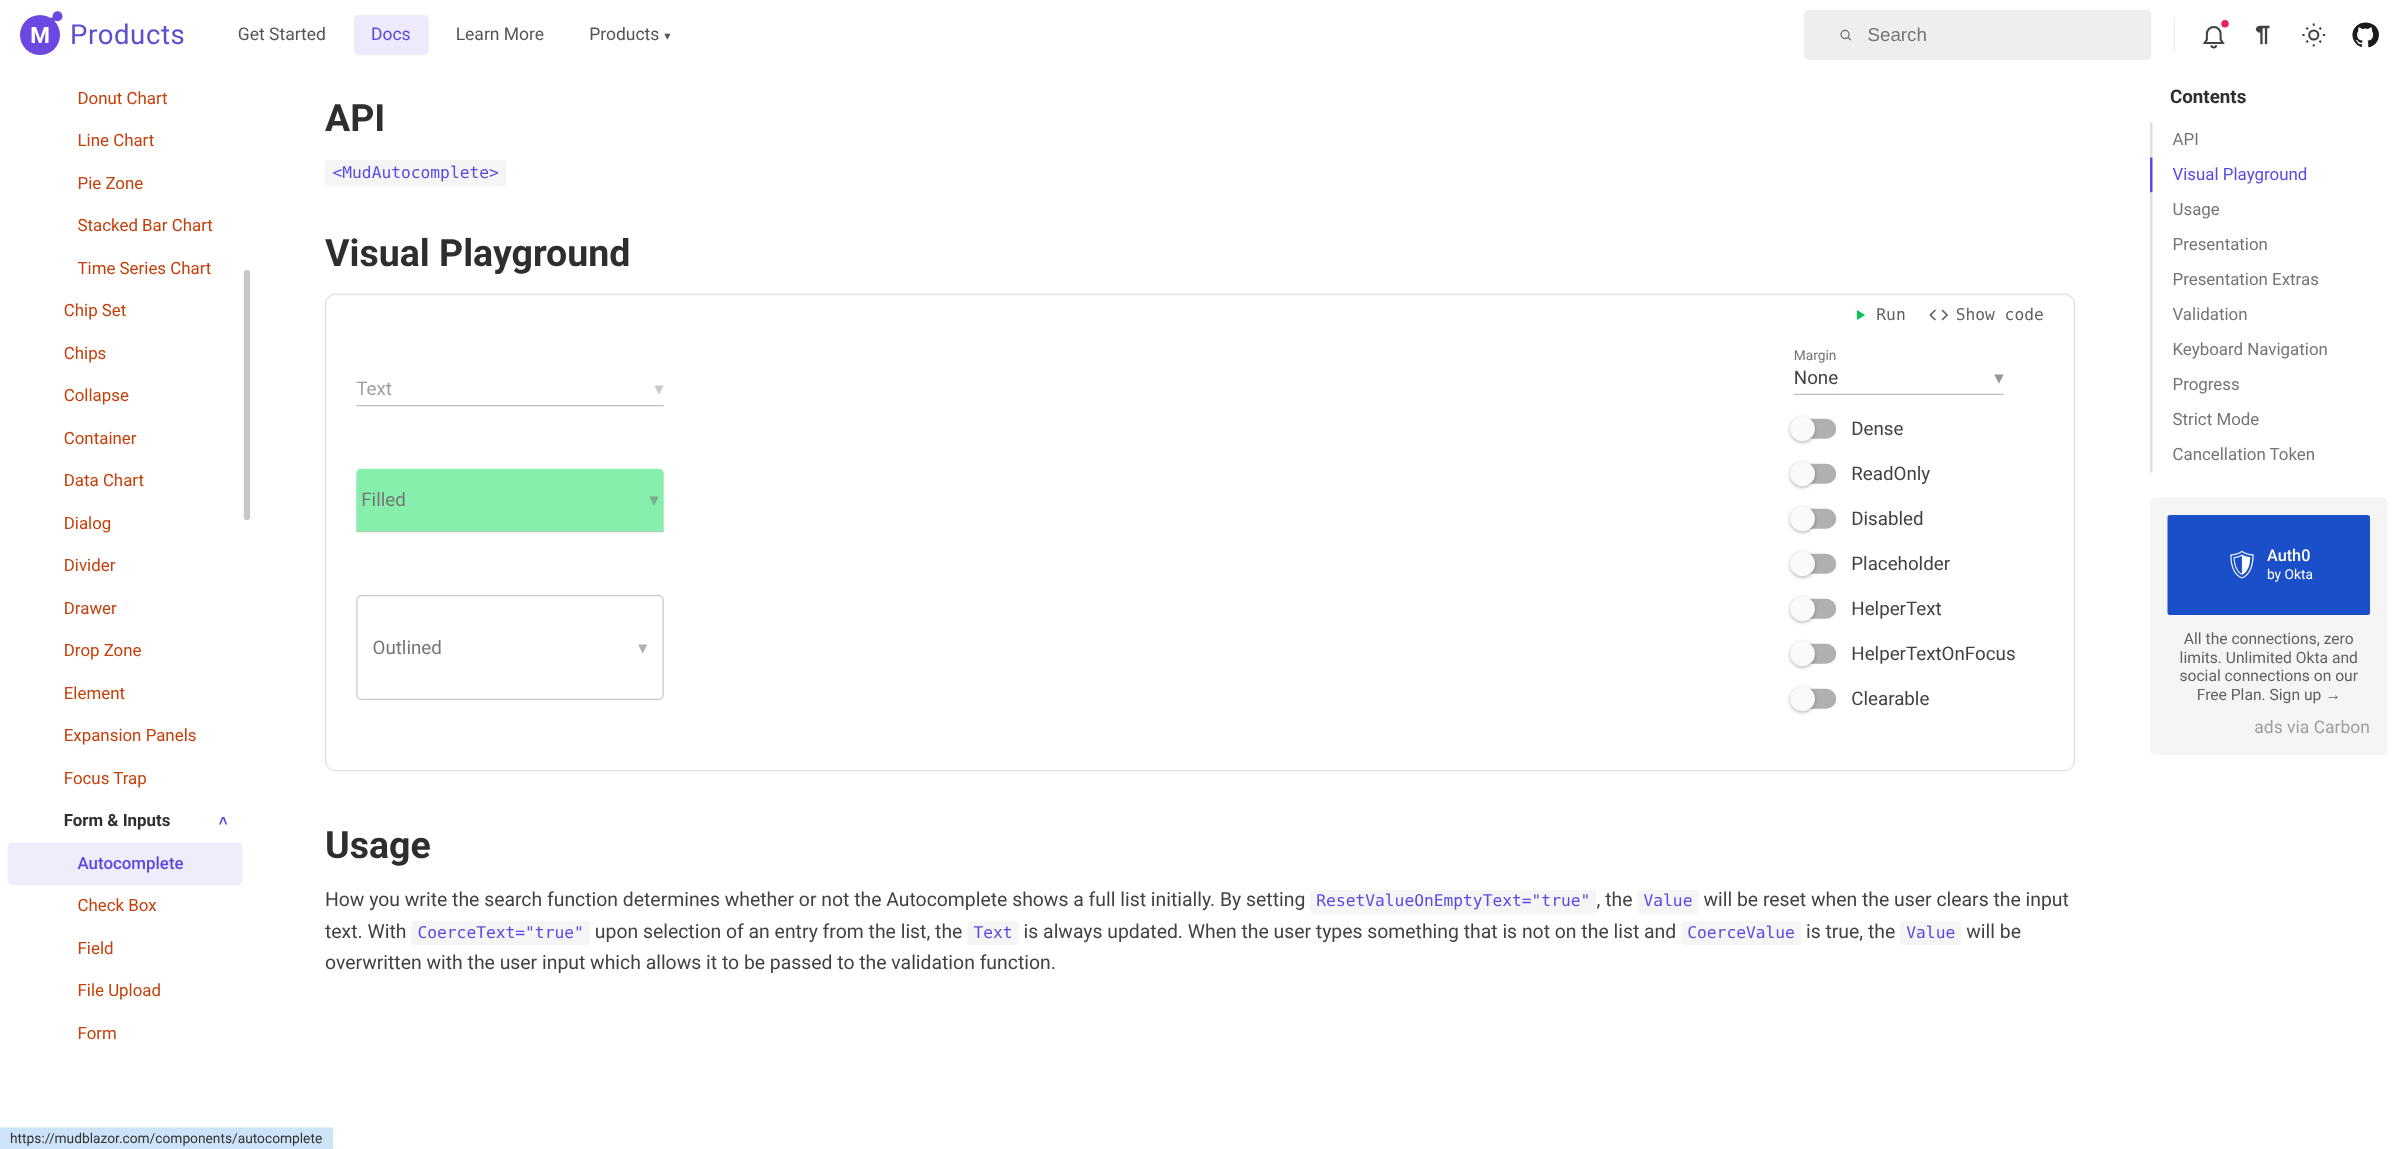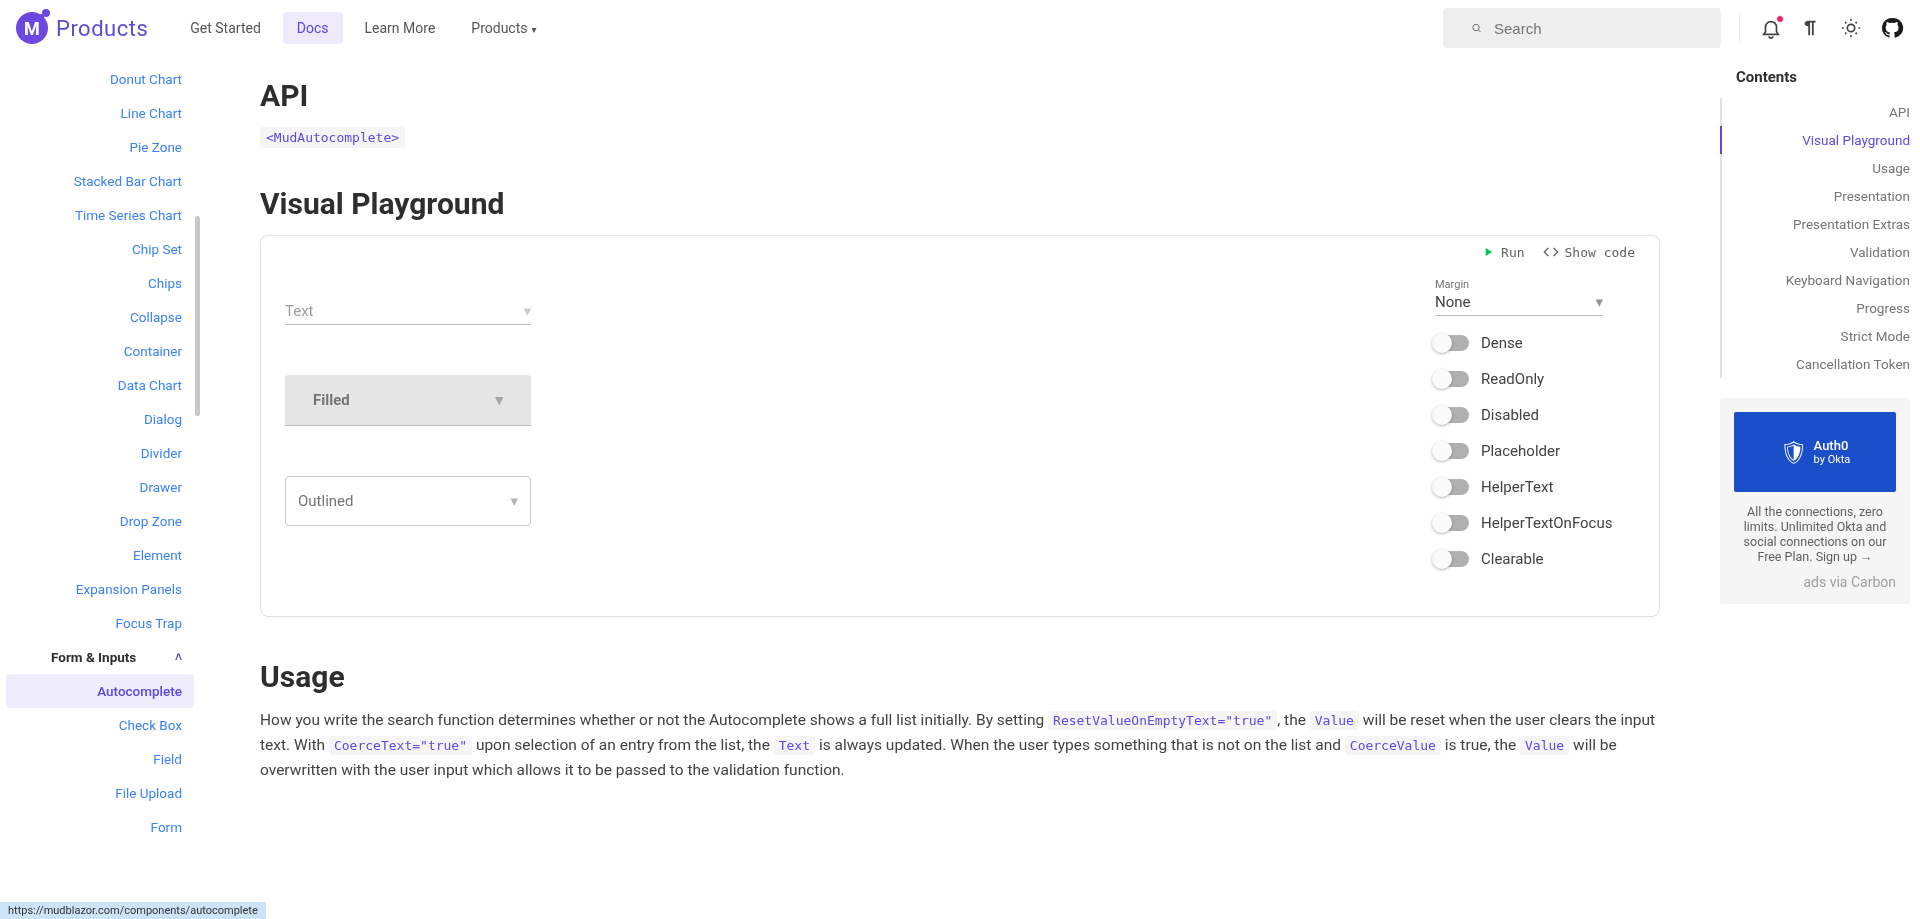--- a/index.html
+++ b/index.html
@@ -1,17 +1,17 @@
 <!DOCTYPE html>
 <html><head>
 <meta charset="utf-8">
 <style>
 * { box-sizing: border-box; margin: 0; padding: 0; }
 body { font-family: -apple-system, BlinkMacSystemFont, 'Segoe UI', Roboto, Helvetica, Arial, sans-serif; color: #424242; background: #fff; overflow-x: hidden; }
-a { text-decoration: none; color: inherit; text-align: right; }
+a { text-decoration: none; color: inherit; }
 
 
 .header { display: flex; align-items: center; height: 56px; padding: 0 16px; border-bottom: none; gap: 8px; }
 .logo-wrap { display: flex; align-items: center; gap: 8px; margin-right: 20px; }
 .logo-mark { width: 32px; height: 32px; border-radius: 50%; background: #6b49e0; display: flex; align-items: center; justify-content: center; color: #fff; font-weight: 700; font-size: 18px; position: relative; }
 .logo-mark::before { content: ''; position: absolute; top: -3px; right: -2px; width: 8px; height: 8px; background: #6b49e0; border-radius: 50%; }
 .logo-mark::after { content: ''; position: absolute; top: 2px; right: 4px; width: 5px; height: 5px; background: #6b49e0; border-radius: 50%; }
 .logo-text { font-size: 22px; color: #5a4fd1; letter-spacing: 0.5px; font-weight: 400; }
 
 .nav-links { display: flex; gap: 8px; align-items: center; }
@@ -23,42 +23,42 @@
 .search-box { display: flex; align-items: center; background: #eeeeee; border-radius: 4px; width: 278px; height: 40px; padding: 0 28px; gap: 12px; color: #757575; margin-right: 10px; }
 .search-box input { border: none; background: transparent; outline: none; font-size: 15px; color: #424242; flex: 1; }
 .hdr-icons { display: flex; align-items: center; gap: 18px; margin-left: 12px; }
 .hdr-icon { color: #555; cursor: pointer; display: flex; position: relative; }
 .hdr-icon .dot { position: absolute; top: -2px; right: -2px; width: 8px; height: 8px; background: #e91e63; border-radius: 50%; border: 1px solid #fff; }
 .vsep { width: 1px; height: 28px; background: #eee; }
 
 
 .layout { display: flex; height: calc(100vh - 56px); }
 .sidebar { width: 200px; overflow-y: auto; padding: 6px 0; position: relative; }
-.sidebar .nav-item { display: block; padding: 9px 12px 9px 45px; font-size: 13.5px; color: #3b82f6; cursor: pointer; border-radius: 4px; margin: 0 6px; }
+.sidebar .nav-item { display: block; padding: 9px 12px 9px 45px; font-size: 13.5px; color: #c2410c; cursor: pointer; border-radius: 4px; margin: 0 6px; }
 .sidebar .nav-item.lvl2 { padding-left: 56px; }
 .sidebar .nav-item.selected { background: #efecfb; color: #594ae2; font-weight: 500; }
 .sidebar .nav-group { padding: 9px 12px 9px 45px; font-size: 13.5px; font-weight: 700; color: #2e2e2e; cursor: pointer; display: flex; justify-content: space-between; align-items: center; margin: 0 6px; }
 .sidebar .nav-group .arrow { color: #594ae2; font-size: 12px; }
 .sb-scroll-ind { position: absolute; right: 0; top: 160px; width: 5px; height: 200px; background: #c7c7c7; border-radius: 3px; }
 
 .main { flex: 1; overflow-y: auto; padding: 0 60px 40px 60px; }
 .section-title { font-size: 30px; font-weight: 700; color: #2e2e2e; margin-top: 22px; margin-bottom: 14px; }
 .api-link code { background: #f5f5f5; color: #594ae2; font-family: 'Consolas', monospace; font-size: 13px; padding: 3px 6px; border-radius: 3px; }
 
 .playground-card { border: 1px solid #e0e0e0; border-radius: 8px; padding: 8px 24px 30px 24px; }
 .card-tools { display: flex; justify-content: flex-end; gap: 18px; font-family: monospace; font-size: 13px; color: #616161; margin-bottom: 18px; }
 .card-tools .run svg { color: #00c853; }
 .card-tools span { display: flex; align-items: center; gap: 6px; cursor: pointer; }
 
 .playground-body { display: flex; gap: 40px; }
 .play-left { display: flex; flex-direction: column; gap: 50px; padding-top: 20px; }
 
 .ac-text { width: 246px; border-bottom: 1px solid #bdbdbd; padding: 4px 0; display: flex; justify-content: space-between; align-items: center; color: #9e9e9e; font-size: 15px; }
-.ac-filled { width: 246px; background: #e5e5e5; border-radius: 4px 4px 0 0; border-bottom: 1px solid #bdbdbd; padding: 16px 28px; display: flex; justify-content: space-between; align-items: center; color: #757575; font-size: 15px; font-weight: bold; }
-.ac-outlined { width: 246px; border: 1px solid #c9c9c9; border-radius: 4px; padding: 15px 12px; display: flex; justify-content: space-between; align-items: center; color: #757575; font-size: 15px; }
+.ac-filled { width: 246px; background: #86efac; border-radius: 4px 4px 0 0; border-bottom: 1px solid #bdbdbd; padding: 16px 4px; display: flex; justify-content: space-between; align-items: center; color: #757575; font-size: 15px; }
+.ac-outlined { width: 246px; border: 1px solid #c9c9c9; border-radius: 4px; padding: 32px 12px; display: flex; justify-content: space-between; align-items: center; color: #757575; font-size: 15px; }
 .drop-arrow { opacity: 0.55; }
 
 .play-right { margin-left: auto; width: 200px; }
 .margin-label { font-size: 11px; color: #757575; }
 .margin-select { width: 168px; border-bottom: 1px solid #bdbdbd; padding: 2px 0 4px 0; display: flex; justify-content: space-between; align-items: center; color: #424242; font-size: 15px; margin-bottom: 18px; }
 .switch-row { display: flex; align-items: center; gap: 12px; margin: 18px 0; font-size: 15px; color: #424242; }
 .switch { width: 34px; height: 16px; background: #b0b0b0; border-radius: 10px; position: relative; cursor: pointer; }
 .switch .thumb { width: 20px; height: 20px; background: #fafafa; border-radius: 50%; box-shadow: 0 1px 3px rgba(0,0,0,0.3); position: absolute; top: -2px; left: -3px; }
 
 .usage-text { font-size: 15.5px; line-height: 1.6; color: #424242; margin-top: 12px; }

